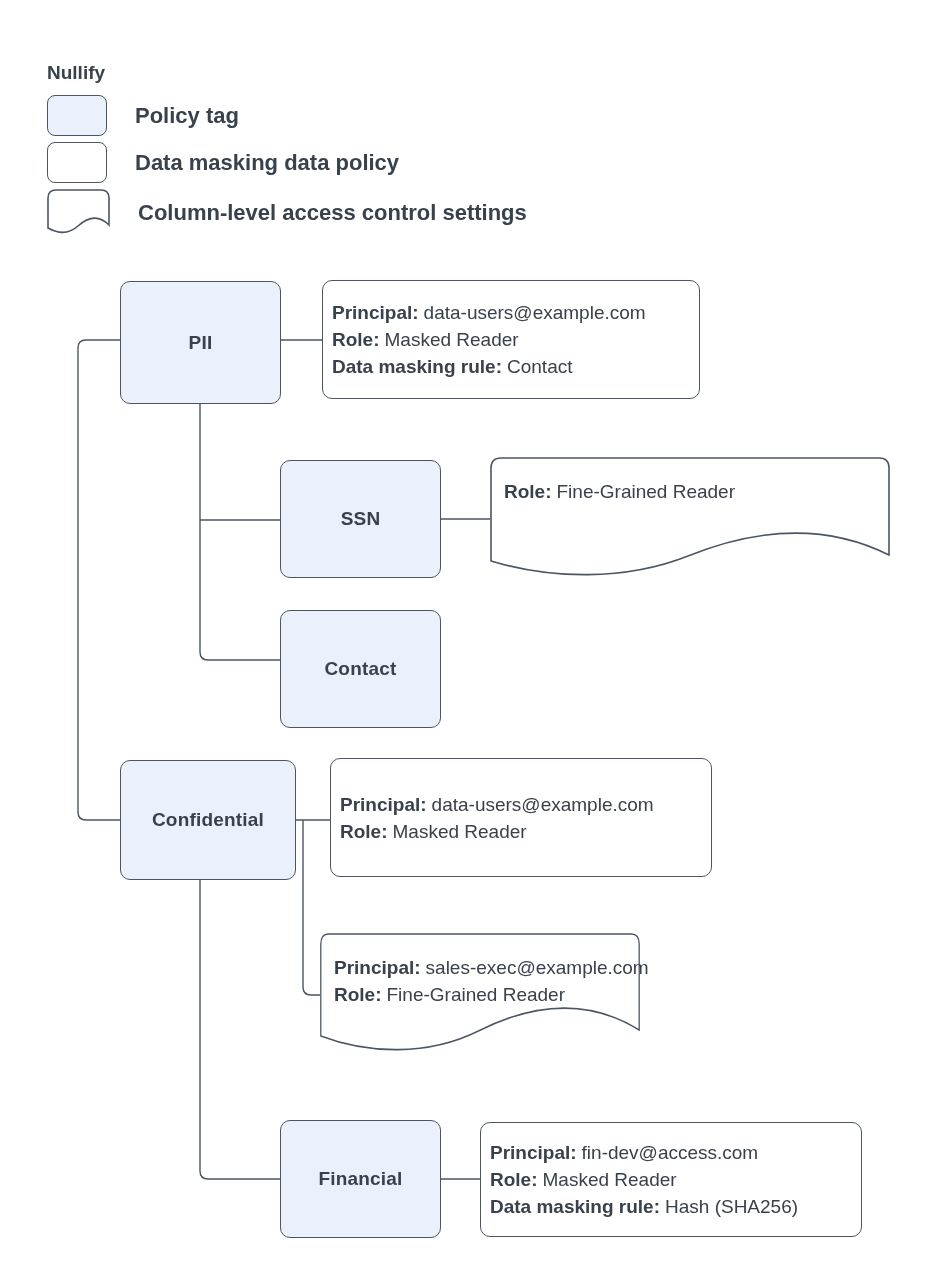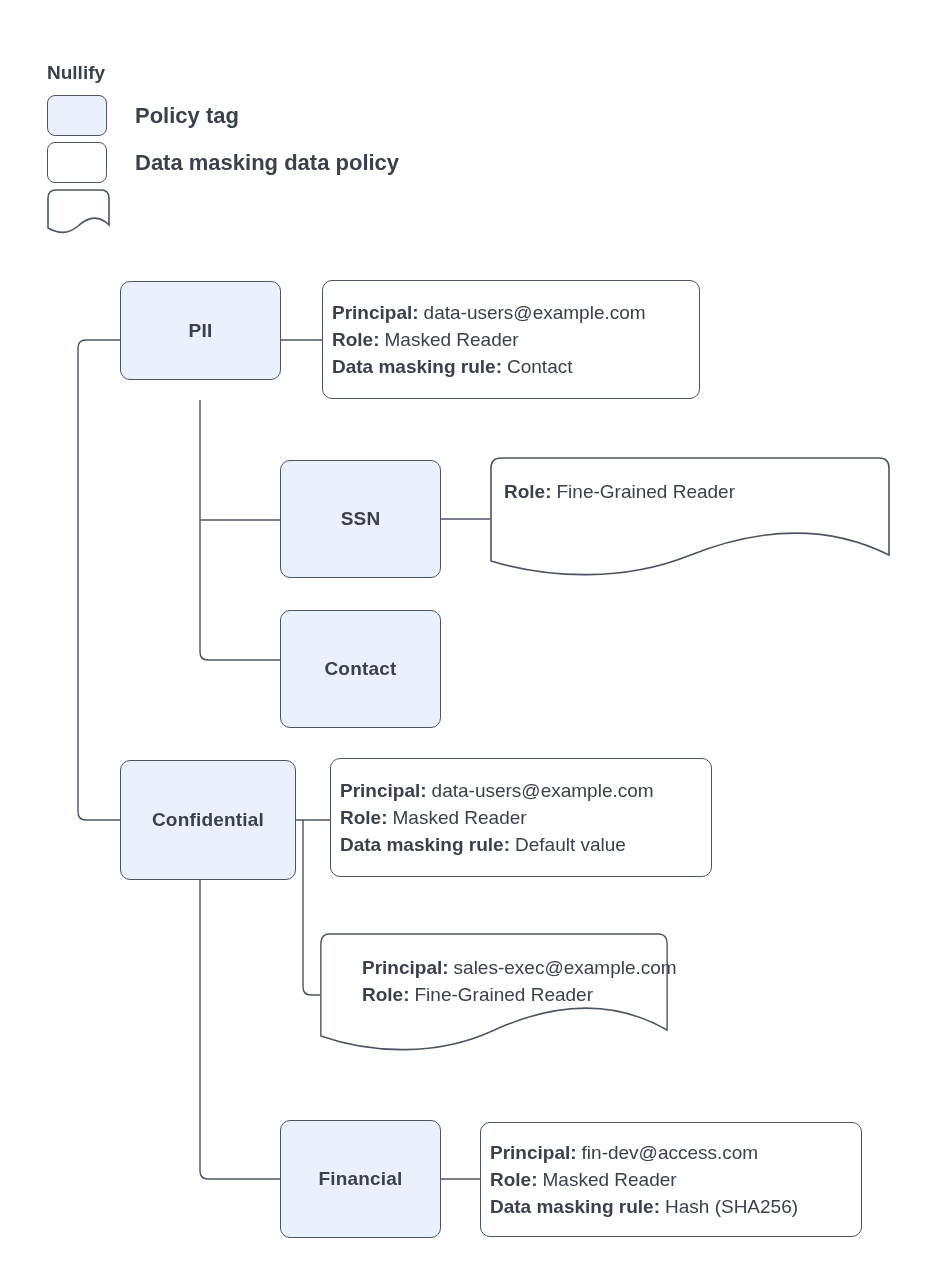--- a/index.html
+++ b/index.html
@@ -30,21 +30,21 @@
   .swatch-doc{width:63px;height:47px;flex:0 0 auto;}
   .legend-label{font-weight:700;font-size:22px;margin-left:28px;white-space:nowrap;}
 
   
   .tag{
     position:absolute;box-sizing:border-box;background:var(--tag-fill);
     border:1.6px solid var(--stroke);border-radius:10px;
     display:flex;align-items:center;justify-content:center;
     font-weight:700;font-size:19px;letter-spacing:.2px;
   }
-  #tag-pii{left:120px;top:281px;width:161px;height:99px;}
+  #tag-pii{left:120px;top:281px;width:161px;height:123px;}
   #tag-ssn{left:280px;top:460px;width:161px;height:118px;}
   #tag-contact{left:280px;top:610px;width:161px;height:118px;}
   #tag-confidential{left:120px;top:760px;width:176px;height:120px;}
   #tag-financial{left:280px;top:1120px;width:161px;height:118px;}
 
   
   .policy{
     position:absolute;box-sizing:border-box;background:var(--card-fill);
     border:1.6px solid var(--stroke);border-radius:10px;
     display:flex;flex-direction:column;justify-content:center;
@@ -56,21 +56,21 @@
   .pline .lbl{font-weight:700;margin-right:5px;}
 
   
   .doc{position:absolute;}
   .doc svg{position:absolute;left:0;top:0;width:100%;height:100%;}
   .doc svg path{fill:var(--card-fill);stroke:var(--stroke);stroke-width:1.6px;}
   .doc .doc-text{
     position:relative;padding:21px 6px 0 14px;font-size:19px;line-height:27px;white-space:nowrap;
   }
   #doc-ssn{left:490px;top:457px;width:400px;height:122px;}
-  #doc-confidential{left:320px;top:933px;width:320px;height:121px;padding-left:28px;}
+  #doc-confidential{left:320px;top:933px;width:320px;height:121px;}
 </style>
 </head>
 <body>
 
 <div class="canvas">
 
   <svg class="wires" viewBox="0 0 930 1280">
     <path d="M 281 340 H 322"></path>
     <path d="M 120 340 H 86 Q 78 340 78 348 V 812 Q 78 820 86 820 H 120"></path>
     <path d="M 200 400 V 652 Q 200 660 208 660 H 280"></path>
@@ -89,20 +89,21 @@
       <span class="legend-label">Policy tag</span>
     </div>
     <div class="legend-row">
       <span class="swatch white"></span>
       <span class="legend-label">Data masking data policy</span>
     </div>
     <div class="legend-row tall">
       <svg class="swatch-doc" viewBox="0 0 63 47" preserveAspectRatio="none">
         <path d="M 9 1 H 54 Q 62 1 62 9 V 36 C 52 26 41 28 31 37 C 21 46 10 44 1 39 V 9 Q 1 1 9 1 Z" fill="#ffffff" stroke="#4b5564" stroke-width="1.6"></path>
       </svg>
+      <span class="legend-label">Column-level access control settings</span>
     </div>
   </div>
 
   <div class="tag" id="tag-pii">
     <span>PII</span>
   </div>
   <div class="tag" id="tag-ssn">
     <span>SSN</span>
   </div>
   <div class="tag" id="tag-contact">
@@ -126,23 +127,20 @@
       <span class="lbl">Data masking rule:</span><span>Contact</span>
     </div>
   </div>
 
   <div class="policy" id="policy-confidential">
     <div class="pline">
       <span class="lbl">Principal:</span><span>data-users@example.com</span>
     </div>
     <div class="pline">
       <span class="lbl">Role:</span><span>Masked Reader</span>
-    </div>
-    <div class="pline">
-      <span class="lbl">Data masking rule:</span><span>Default value</span>
     </div>
   </div>
 
   <div class="policy" id="policy-financial">
     <div class="pline">
       <span class="lbl">Principal:</span><span>fin-dev@access.com</span>
     </div>
     <div class="pline">
       <span class="lbl">Role:</span><span>Masked Reader</span>
     </div>

